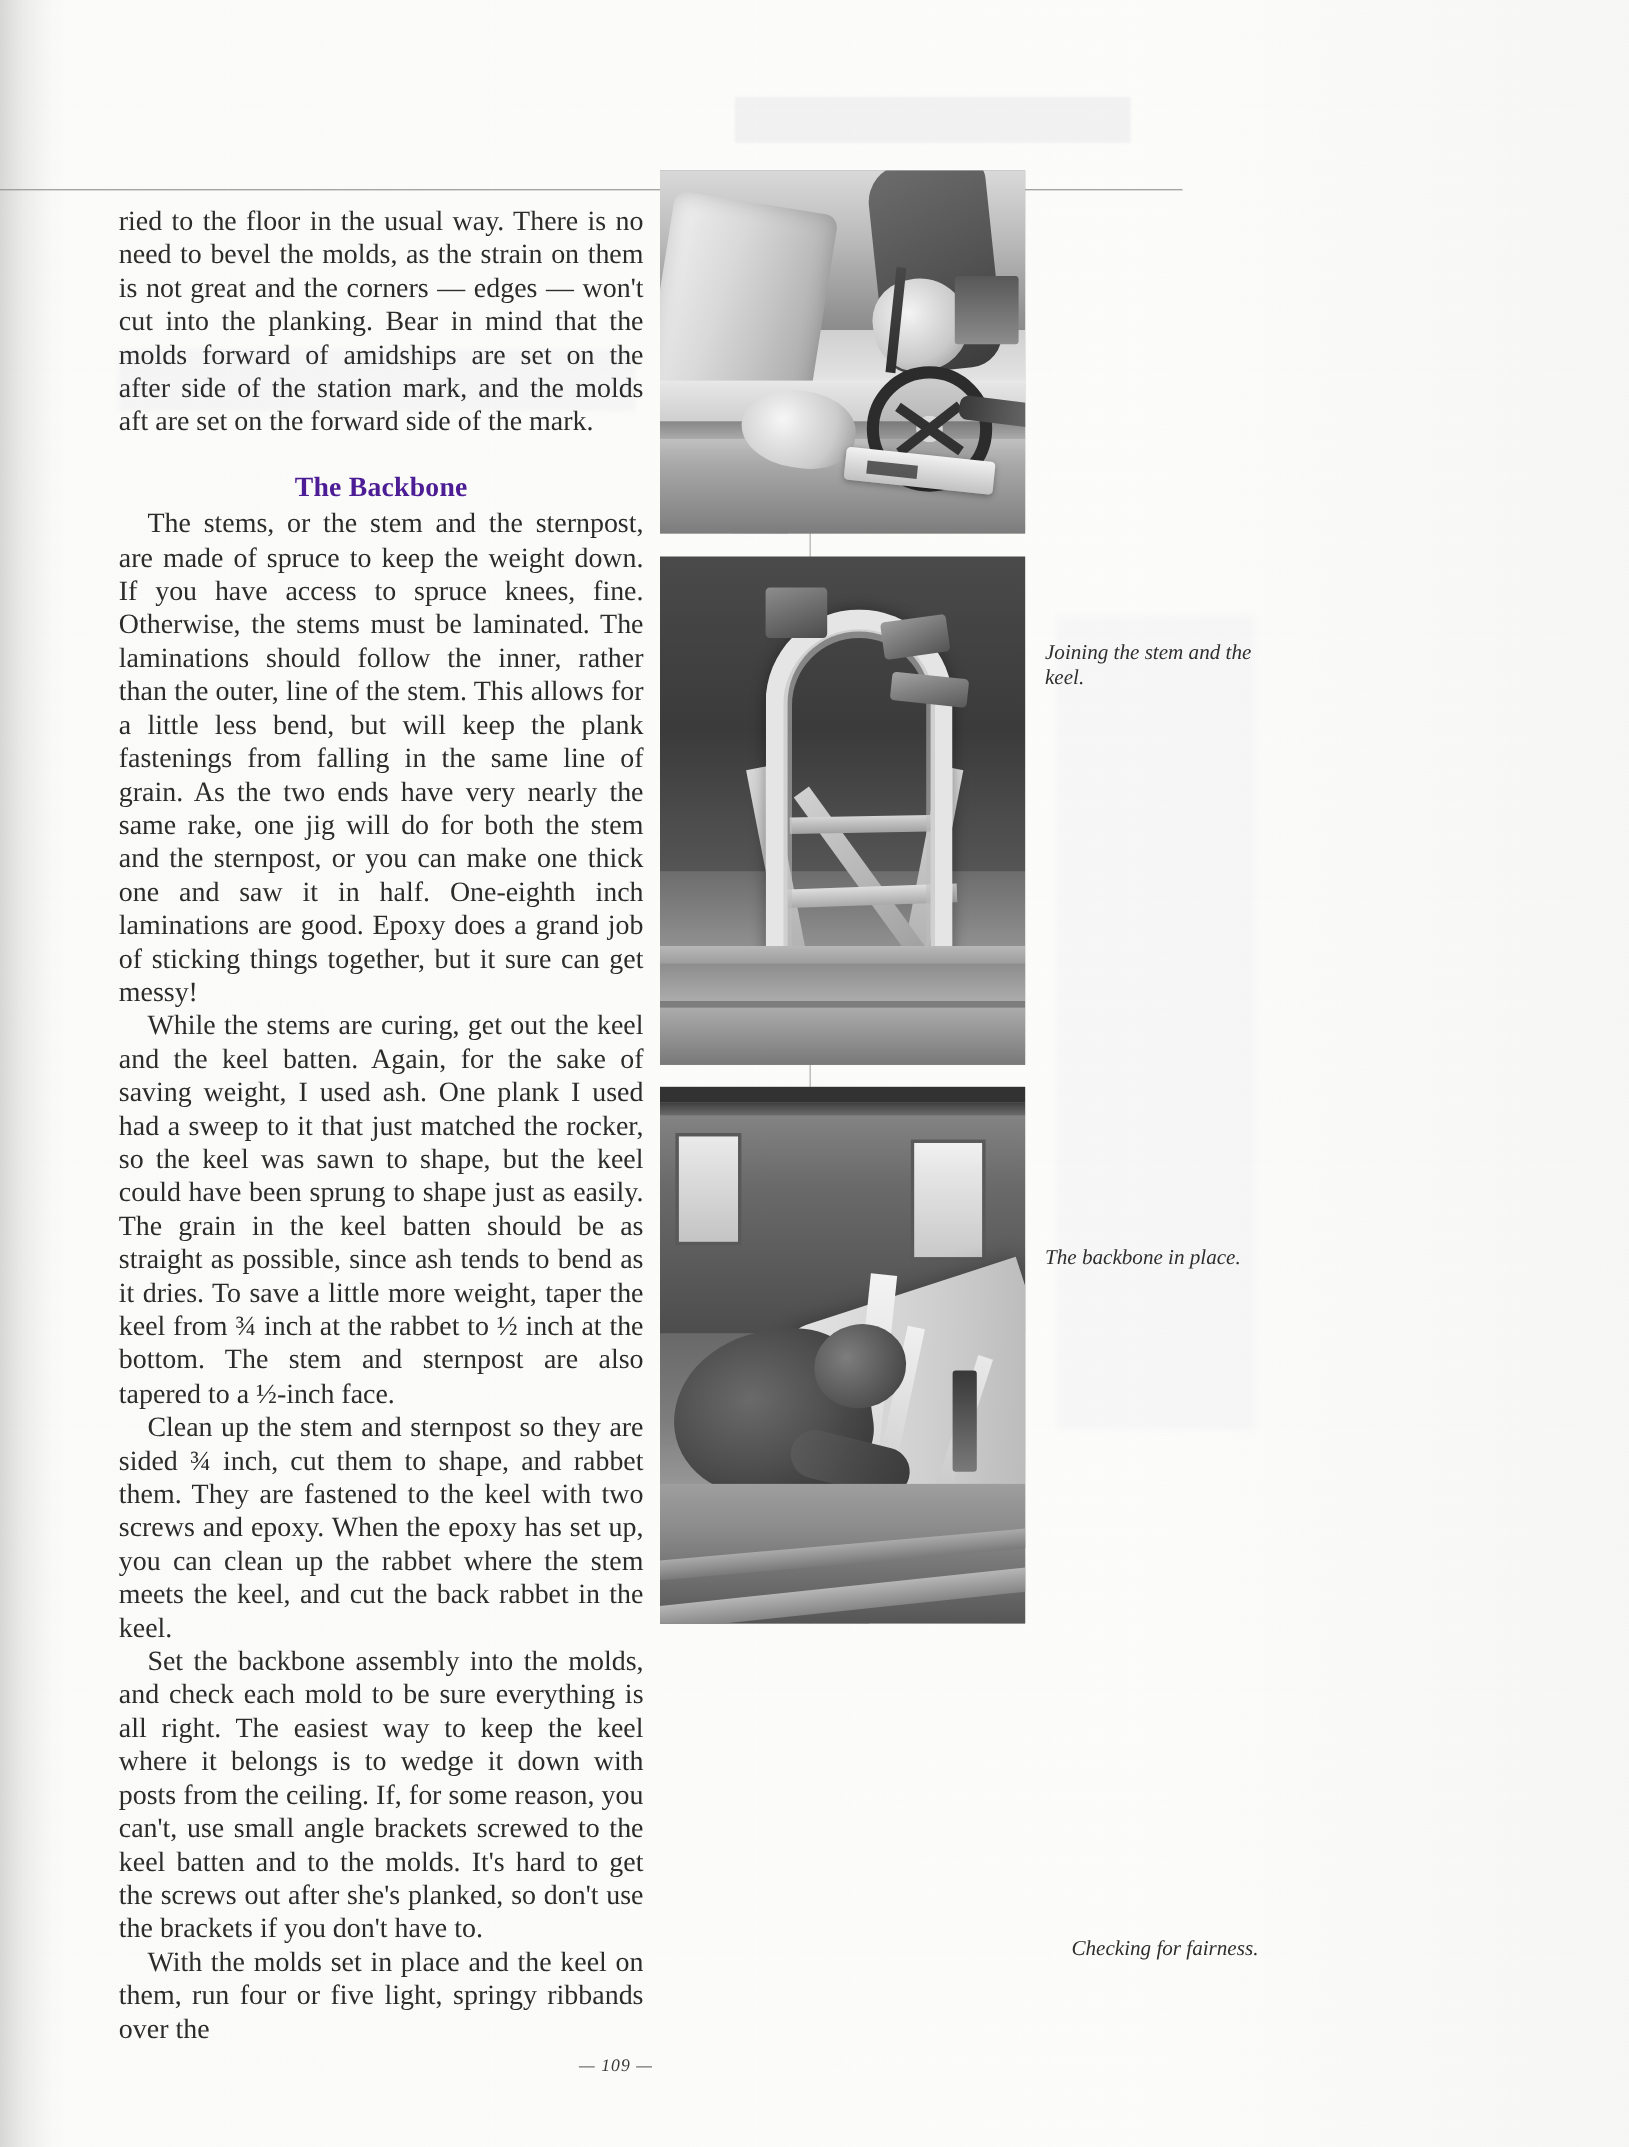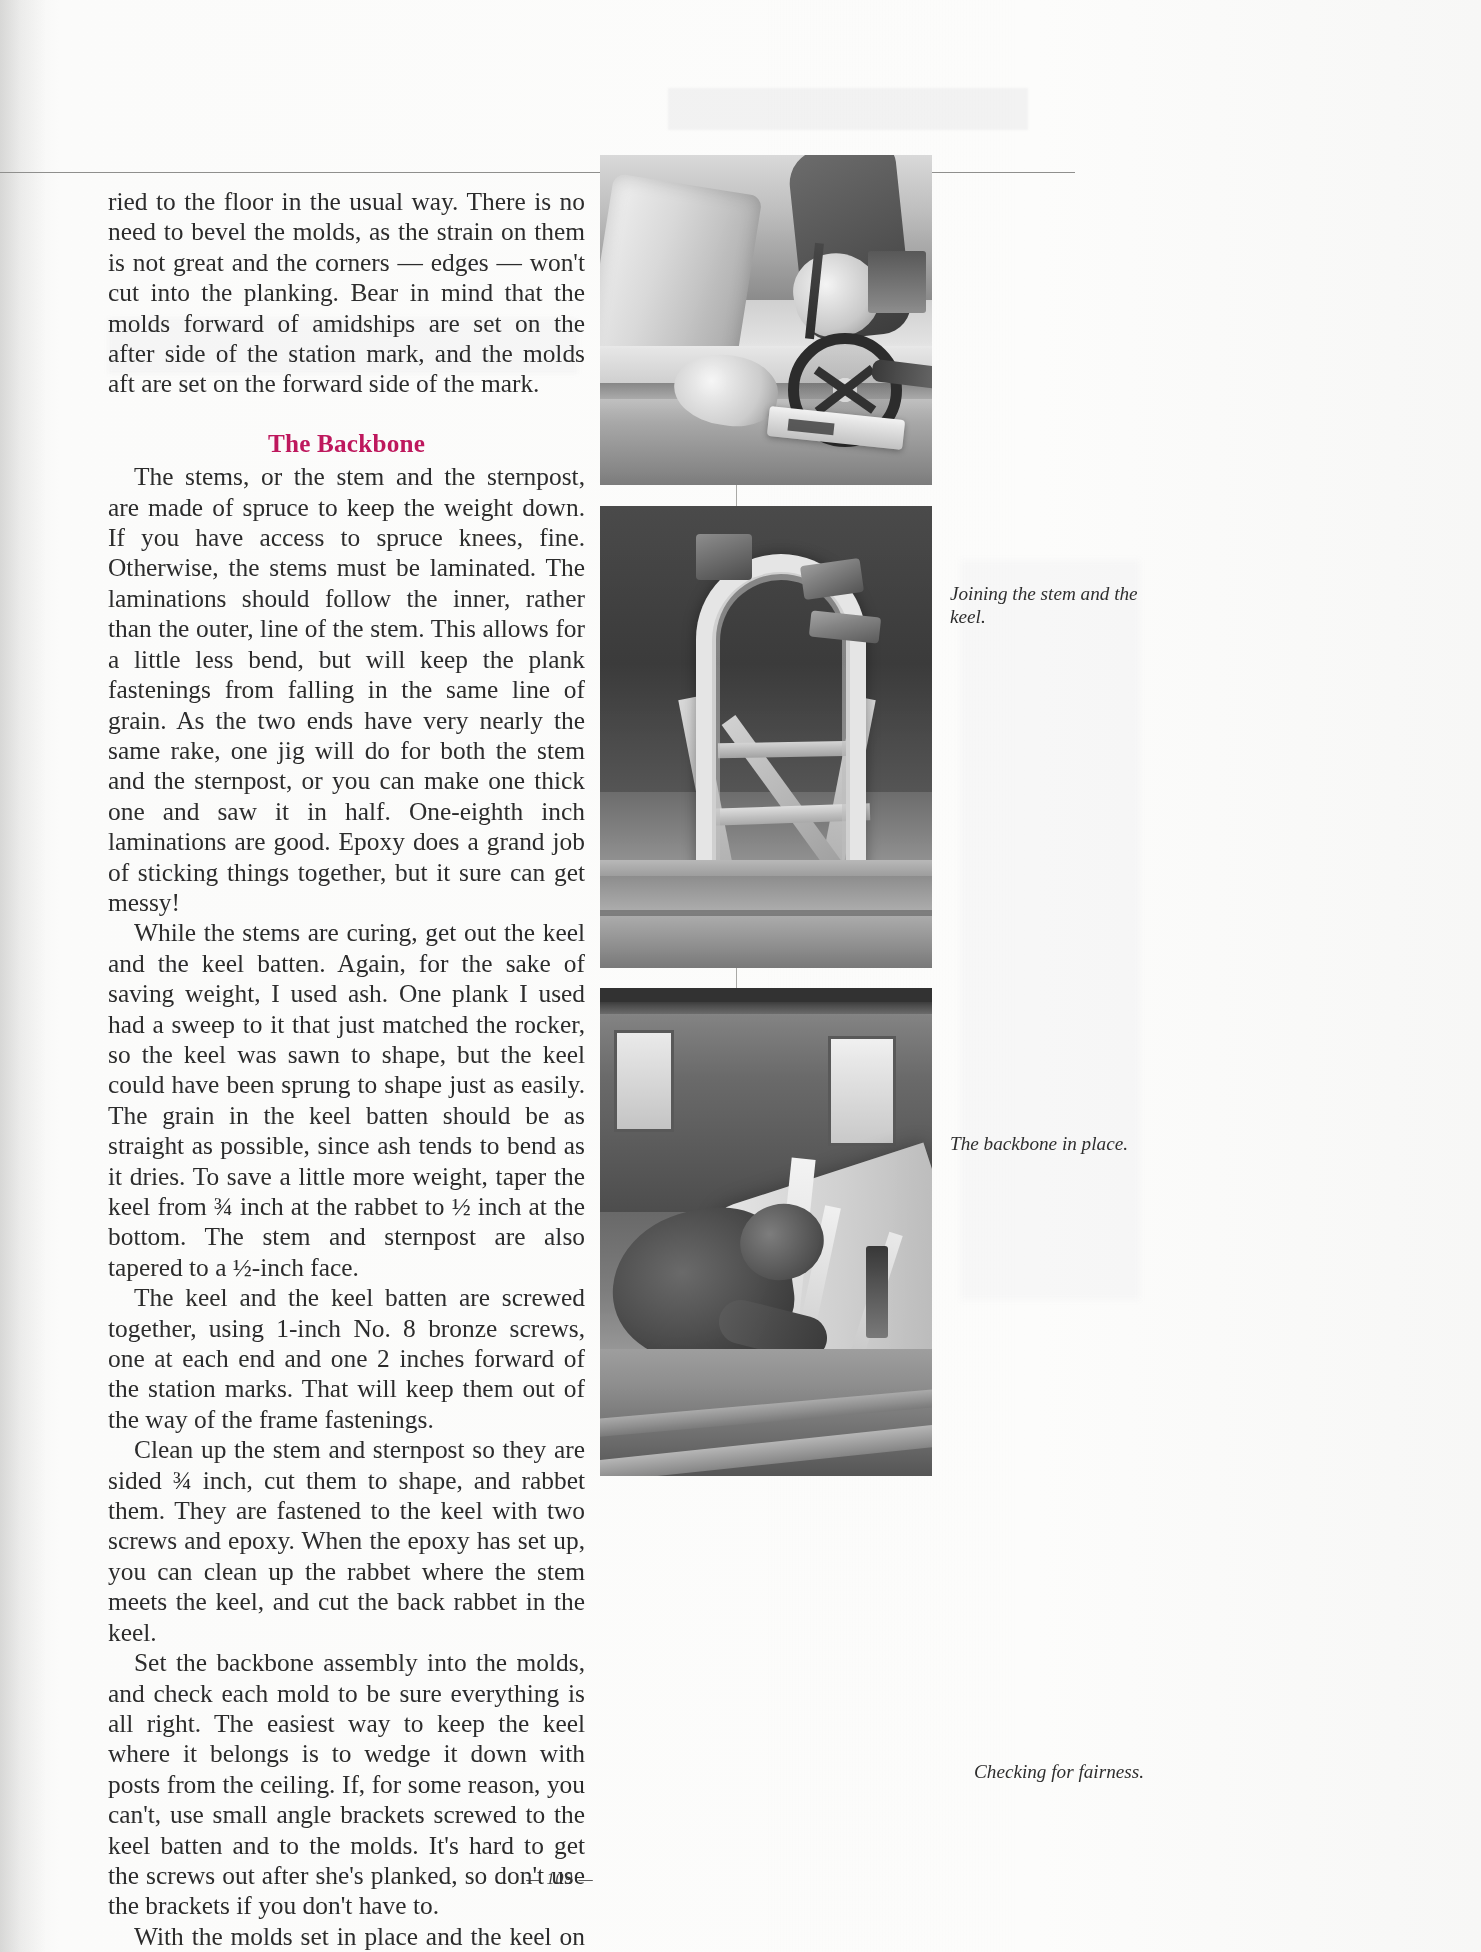--- a/index.html
+++ b/index.html
@@ -116,21 +116,21 @@
     hyphens: manual;
   }
   .text-col p.noindent { text-indent: 0; }
 
   .section-heading {
     text-align: center;
     font-weight: bold;
     font-size: 25.2px;
     margin: 30px 0 2px 0;
     letter-spacing: .2px;
-    color: #be185d;
+    color: #4c1d95;
   }
 
   
   .figure {
     position: absolute;
   }
   .photo {
     position: relative;
     overflow: hidden;
     background: #8d8d8a;
@@ -432,21 +432,20 @@
   <div class="rule-top"></div>
   <div class="rule-column"></div>
 
   <div class="text-col">
     <p class="noindent">ried to the floor in the usual way. There is no need to bevel the molds, as the strain on them is not great and the corners — edges — won't cut into the planking. Bear in mind that the molds forward of amidships are set on the after side of the station mark, and the molds aft are set on the forward side of the mark.</p>
 
     <div class="section-heading">The Backbone</div>
 
     <p>The stems, or the stem and the sternpost, are made of spruce to keep the weight down.  If you have access to spruce knees, fine.  Otherwise, the stems must be laminated.  The laminations should follow the inner, rather than the outer, line of the stem. This allows for a little less bend, but will keep the plank fastenings from falling in the same line of grain. As the two ends have very nearly the same rake, one jig will do for both the stem and the sternpost, or you can make one thick one and saw it in half.  One-eighth inch laminations are good. Epoxy does a grand job of sticking things together, but it sure can get messy!</p>
     <p>While the stems are curing, get out the keel and the keel batten. Again, for the sake of saving weight, I used ash.  One plank I used had a sweep to it that just matched the rocker, so the keel was sawn to shape, but the keel could have been sprung to shape just as easily. The grain in the keel batten should be as straight as possible, since ash tends to bend as it dries.  To save a little more weight, taper the keel from ¾ inch at the rabbet to ½ inch at the bottom. The stem and sternpost are also tapered to a ½-inch face.</p>
-    <p>The keel and the keel batten are screwed together, using 1-inch No. 8 bronze screws, one at each end and one 2 inches forward of the station marks. That will keep them out of the way of the frame fastenings.</p>
     <p>Clean up the stem and sternpost so they are sided ¾ inch, cut them to shape, and rabbet them. They are fastened to the keel with two screws and epoxy. When the epoxy has set up, you can clean up the rabbet where the stem meets the keel, and cut the back rabbet in the keel.</p>
     <p>Set the backbone assembly into the molds, and check each mold to be sure everything is all right. The easiest way to keep the keel where it belongs is to wedge it down with posts from the ceiling. If, for some reason, you can't, use small angle brackets screwed to the keel batten and to the molds. It's hard to get the screws out after she's planked, so don't use the brackets if you don't have to.</p>
     <p>With the molds set in place and the keel on them, run four or five light, springy ribbands over the</p>
   </div>
 
   <div class="figure" id="fig-joining">
     <div class="photo">
       <div class="p1-bg"></div>
       <div class="p1-wall"></div>
       <div class="p1-plank"></div>

